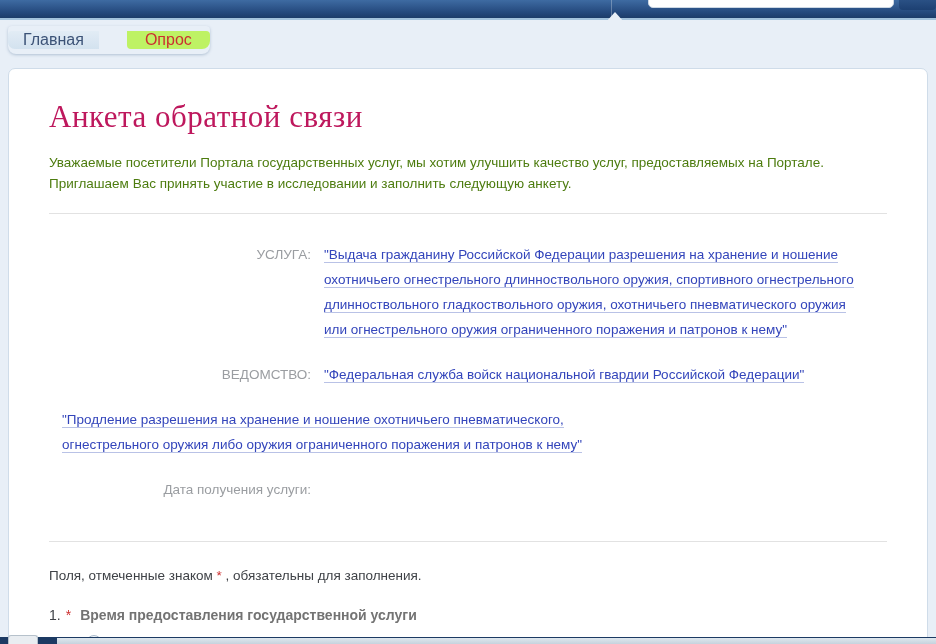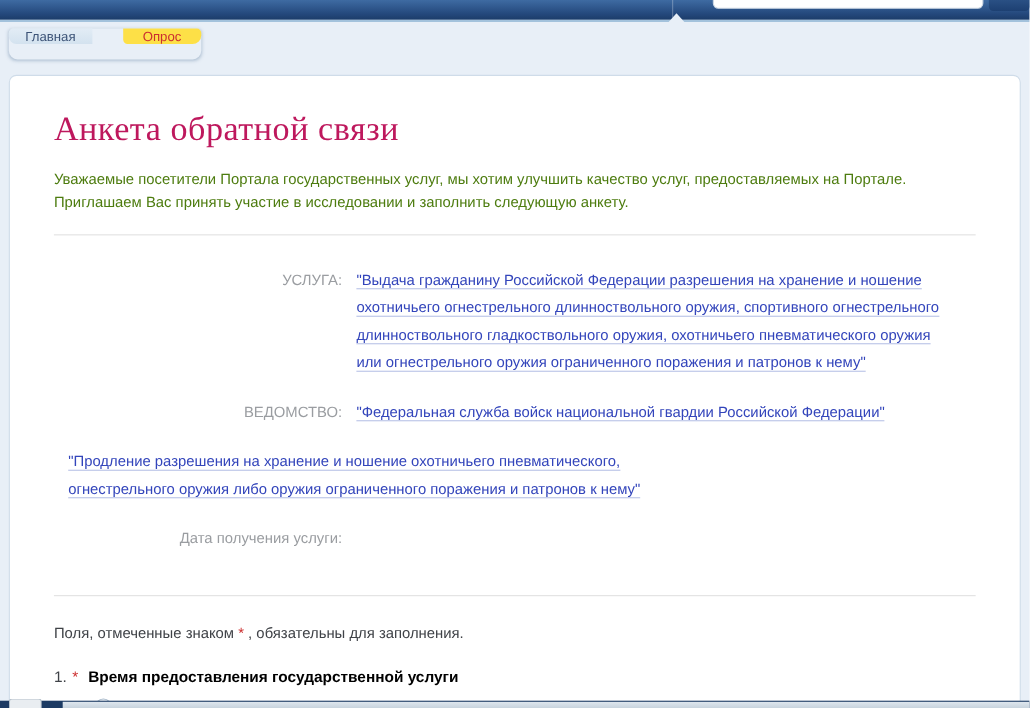--- a/index.html
+++ b/index.html
@@ -35,42 +35,42 @@
   .header-notch {
     position:absolute; left:606px; top:12px; width:0; height:0;
     border-left:9px solid transparent;
     border-right:9px solid transparent;
     border-bottom:10px solid #e8eff7;
   }
 
   
   .crumbs {
     position:absolute; left:8px; top:26px; height:28px;
-    display:flex; align-items:flex-start;
+    display:flex; align-items:center;
     border-radius:4px 4px 8px 8px;
     box-shadow:0 1px 3px rgba(110,140,170,0.45);
-    font-size:12px;
+    font-size:16px;
   }
   .crumb {
     display:flex; align-items:center; padding:0 15px;
     background:linear-gradient(#e2ecf5, #d3e2ef);
     color:#3c5377; white-space:nowrap; cursor:pointer;
   }
   .crumb.first { border-radius:4px 0 0 7px; }
   .crumb-sep {
     width:14px; position:relative;
     background:linear-gradient(#e2ecf5, #d3e2ef);
   }
   .crumb-sep::after {
     content:""; position:absolute; left:5px; top:0; bottom:0; width:3px;
     background:#f4f8fc; transform:skewX(16deg);
   }
   .crumb-sep.to-active { background:linear-gradient(to right, #d8e5f1 35%, #ffffff 65%); }
   .crumb.active {
-    background:#fde047; color:#cb2f30; padding:0 18px;
+    background:#bef264; color:#cb2f30; padding:0 18px;
     border-radius:0 4px 8px 4px;
   }
 
   
   .card {
     position:absolute; left:8px; right:8px; top:68px; bottom:-10px;
     background:#ffffff;
     border:1px solid #cfdce9;
     border-radius:7px;
     padding:30px 40px 0 40px;
@@ -107,21 +107,21 @@
     border-bottom:1px solid #b9c2e6;
   }
   .row-date { margin-bottom:14px; }
 
   
   .note { margin-top:26px; font-size:13.5px; color:#3f4247; }
   .star { color:#cc2e2e; }
   .question { margin-top:24px; font-size:14px; display:flex; }
   .q-number { color:#3f4247; }
   .q-star { color:#cc2e2e; margin-left:5px; }
-  .q-text { font-weight:bold; color:#000000; margin-left:9px; }
+  .q-text { font-weight:bold; color:#737373; margin-left:9px; }
 
   .options { margin-top:12px; margin-left:37px; }
   .option { display:flex; align-items:center; margin-bottom:13px; cursor:pointer; }
   .radio-circle {
     width:16px; height:16px; border-radius:50%;
     border:1px solid #a9bacb;
     background:linear-gradient(#f4f8fb, #d9e3ee);
     flex:0 0 16px;
   }
   .option-label { margin-left:7px; font-size:14px; color:#333333; }

